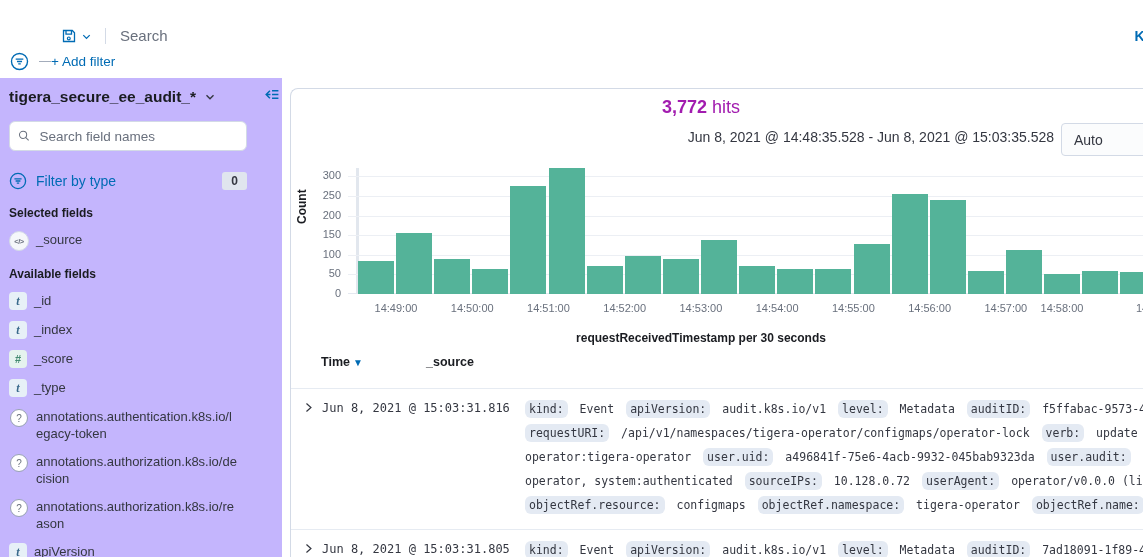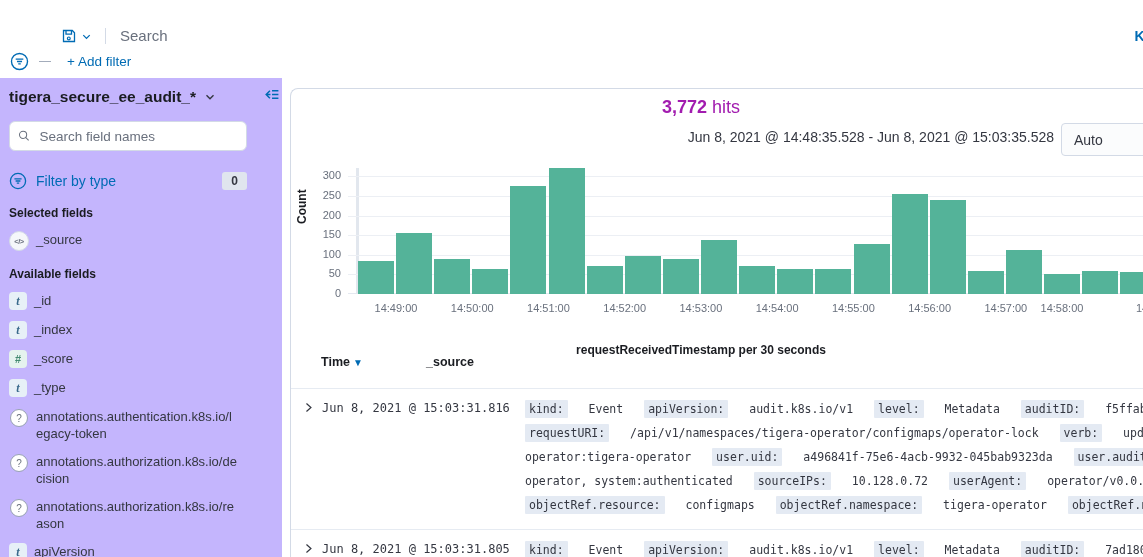--- a/index.html
+++ b/index.html
@@ -16,21 +16,21 @@
   .kql{display:flex;align-items:center;padding:0 16px;color:#006BB4;font-weight:bold;font-size:14px;border-right:1px solid #D3DAE6;cursor:pointer;}
   .dp-gap{width:10px;}
   .datepicker{display:flex;align-items:stretch;border-left:1px solid #D3DAE6;}
   .cal-cell{display:flex;align-items:center;gap:5px;padding:0 12px;border-right:1px solid #D3DAE6;cursor:pointer;}
   .range-cell{display:flex;align-items:center;padding:0 14px;font-size:14px;color:#343741;cursor:pointer;white-space:nowrap;}
 
   
   .filterbar{position:absolute;left:0;top:44px;width:1143px;height:34px;display:flex;align-items:center;background:#fff;}
   .fb-icon{margin-left:10px;display:flex;align-items:center;cursor:pointer;}
   .fb-dash{margin-left:10px;color:#98A2B3;font-size:12px;}
-  .add-filter{margin-left:16px;color:#006BB4;font-size:13.5px;cursor:pointer;}
+  .add-filter{color:#006BB4;font-size:13.5px;cursor:pointer;}
 
   
   .sidebar{position:absolute;left:0;top:78px;width:282px;height:479px;padding:10px 0 0 9px;box-sizing:border-box;background:#c4b5fd;}
   .sb-title-row{display:flex;align-items:center;gap:8px;cursor:pointer;width:240px;}
   .sb-title{font-size:15.5px;font-weight:bold;color:#1A1C21;}
   .collapse-btn{position:absolute;right:8px;top:8px;cursor:pointer;}
   .sb-search{margin-top:15px;width:238px;height:30px;border:1px solid #D3DAE6;border-radius:6px;background:#fff;
              display:flex;align-items:center;padding:0 8px;box-sizing:border-box;gap:7px;}
   .sb-search input{border:none;outline:none;width:100%;font-size:13.5px;color:#343741;background:transparent;font-family:inherit;}
   .sb-search input::placeholder{color:#69707D;}
@@ -65,34 +65,34 @@
   .yaxis{position:absolute;left:0;top:79px;width:50px;height:132px;}
   .ytick{position:absolute;right:0;width:50px;text-align:right;font-size:11px;color:#69707D;}
   .plot{position:absolute;left:57px;top:79px;width:810px;height:126px;}
   .gridline{position:absolute;left:0;width:796px;height:1px;background:#ECEFF4;}
   .baseline{position:absolute;left:0;bottom:0;width:796px;height:1px;background:#E4E8F0;}
   .plot-edge{position:absolute;left:8px;top:0;width:3px;height:126px;background:#E2E7EE;}
   .bar{position:absolute;bottom:0;width:36px;background:#54B399;}
   .xlabels{position:absolute;left:57px;top:213px;width:810px;height:16px;}
   .xlabel{position:absolute;top:0;width:80px;text-align:center;font-size:11px;color:#69707D;}
   .xlabel.frag{width:30px;text-align:left;}
-  .chart-title{position:absolute;left:57px;top:242px;width:706px;text-align:center;font-size:12px;font-weight:bold;color:#1A1C21;margin-top:12px;}
+  .chart-title{position:absolute;left:57px;top:242px;width:706px;text-align:center;font-size:12px;font-weight:bold;color:#1A1C21;}
 
   
   .thead{position:absolute;left:0;top:266px;width:854px;height:24px;font-size:12.5px;font-weight:bold;color:#1A1C21;}
   .th-time{position:absolute;left:30px;top:0;cursor:pointer;}
   .sort-caret{color:#006BB4;font-size:10px;margin-left:3px;}
   .th-source{position:absolute;left:135px;top:0;}
   .rows{position:absolute;left:0;top:299px;width:860px;}
   .doc-row{position:relative;border-top:1px solid #E6EBF2;display:flex;align-items:flex-start;padding:8px 0 12px 0;}
   .expander{margin-left:11px;width:20px;padding-top:4px;color:#343741;cursor:pointer;flex:0 0 auto;}
   .time-col{flex:0 0 203px;font-size:12px;padding-top:4px;color:#343741;white-space:nowrap;}
   .src-col{flex:1;min-width:0;font-size:11.5px;line-height:24px;color:#343741;}
   .src-line{white-space:nowrap;overflow:hidden;height:24px;}
-  .src-key{background:#E4EAF3;border-radius:1px;padding:2px 4px;margin:0 14px;}
+  .src-key{background:#E4EAF3;border-radius:6px;padding:2px 4px;margin:0 5px;}
   .src-line .src-key:first-child{margin-left:0;}
   svg.icn{display:block;}
 </style>
 </head>
 <body>
 
 <div id="app">
 
   <div class="topbar">
     <div class="save-cell">

